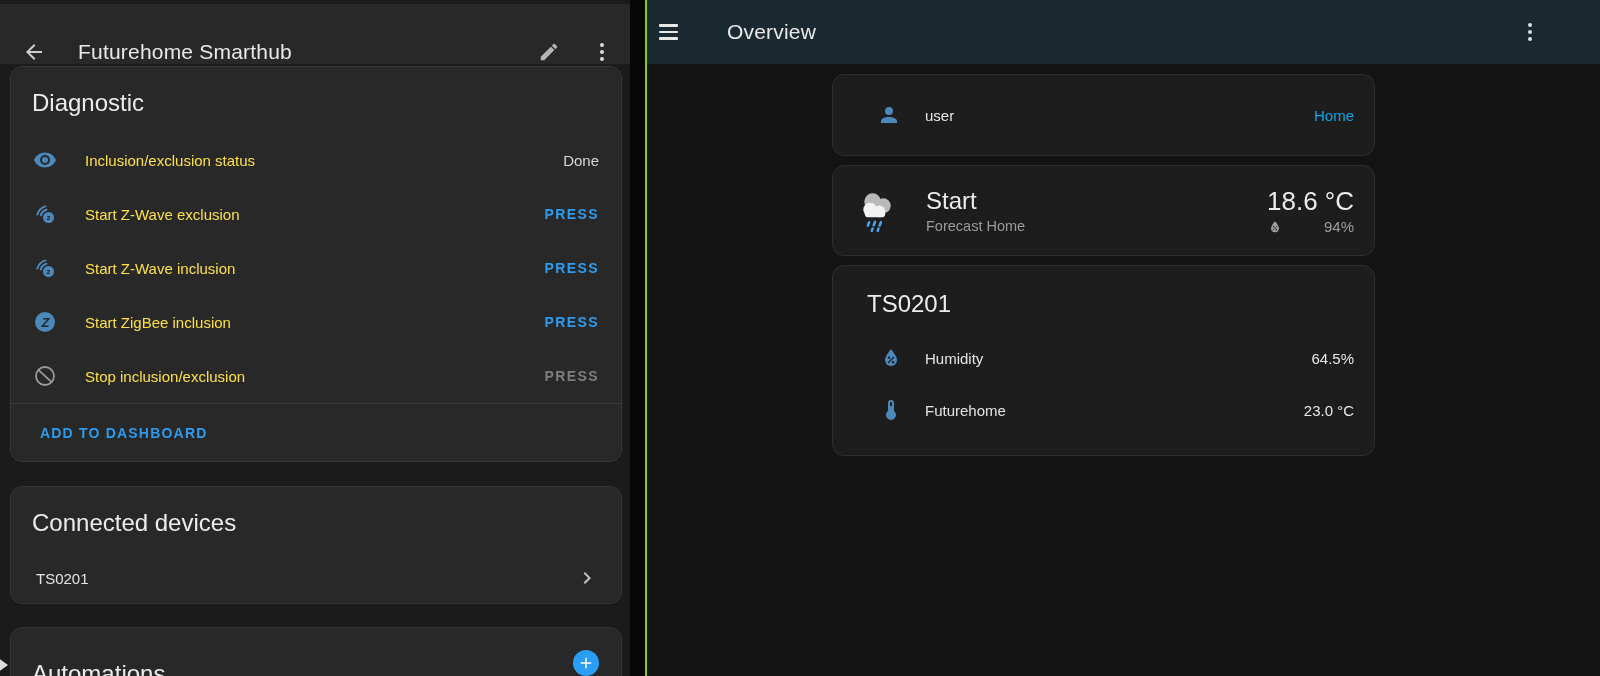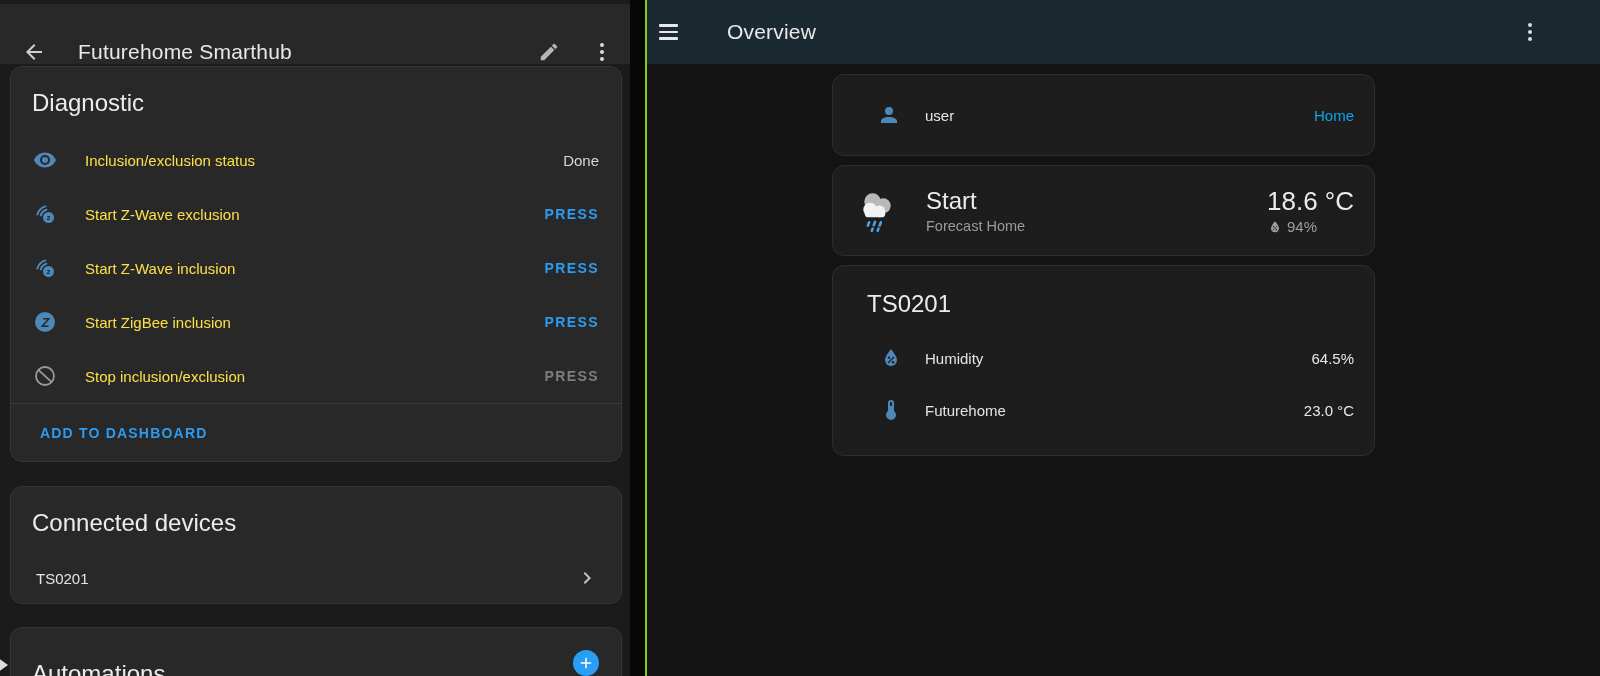--- a/index.html
+++ b/index.html
@@ -69,21 +69,21 @@
   .rrow-label { margin-left:24px; font-size:15px; color:#e6e6e6; }
   .rrow-value { margin-left:auto; font-size:15px; color:#0ea5e9; }
 
   .weather-card { height:91px; display:flex; align-items:center; padding:0 20px; cursor:pointer; }
   .weather-icon { width:47px; height:47px; flex:none; }
   .weather-main { margin-left:26px; }
   .weather-cond { font-size:24px; line-height:28px; color:#ececec; }
   .weather-sub { font-size:14.5px; color:#9b9b9b; margin-top:3px; }
   .weather-right { margin-left:auto; text-align:right; }
   .weather-temp { font-size:26px; line-height:30px; color:#ececec; }
-  .weather-hum { display:flex; align-items:center; justify-content:flex-start; gap:4px; margin-top:2px; }
+  .weather-hum { display:flex; align-items:center; justify-content:space-between; gap:4px; margin-top:2px; }
   .weather-hum svg { width:16px; height:16px; }
   .weather-hum-val { font-size:15px; color:#9e9e9e; }
 
   .device-card { height:191px; }
   .device-title { font-size:24px; line-height:28px; color:#ececec; padding:24px 20px 14px 34px; }
   .rrow { height:52px; display:flex; align-items:center; padding:0 20px 0 46px; cursor:pointer; }
   .rrow svg { width:24px; height:24px; flex:none; }
   .rrow .sensor-label { margin-left:22px; font-size:15px; color:#e4e4e4; }
   .rrow .sensor-value { margin-left:auto; font-size:15px; color:#e8e8e8; }
 

